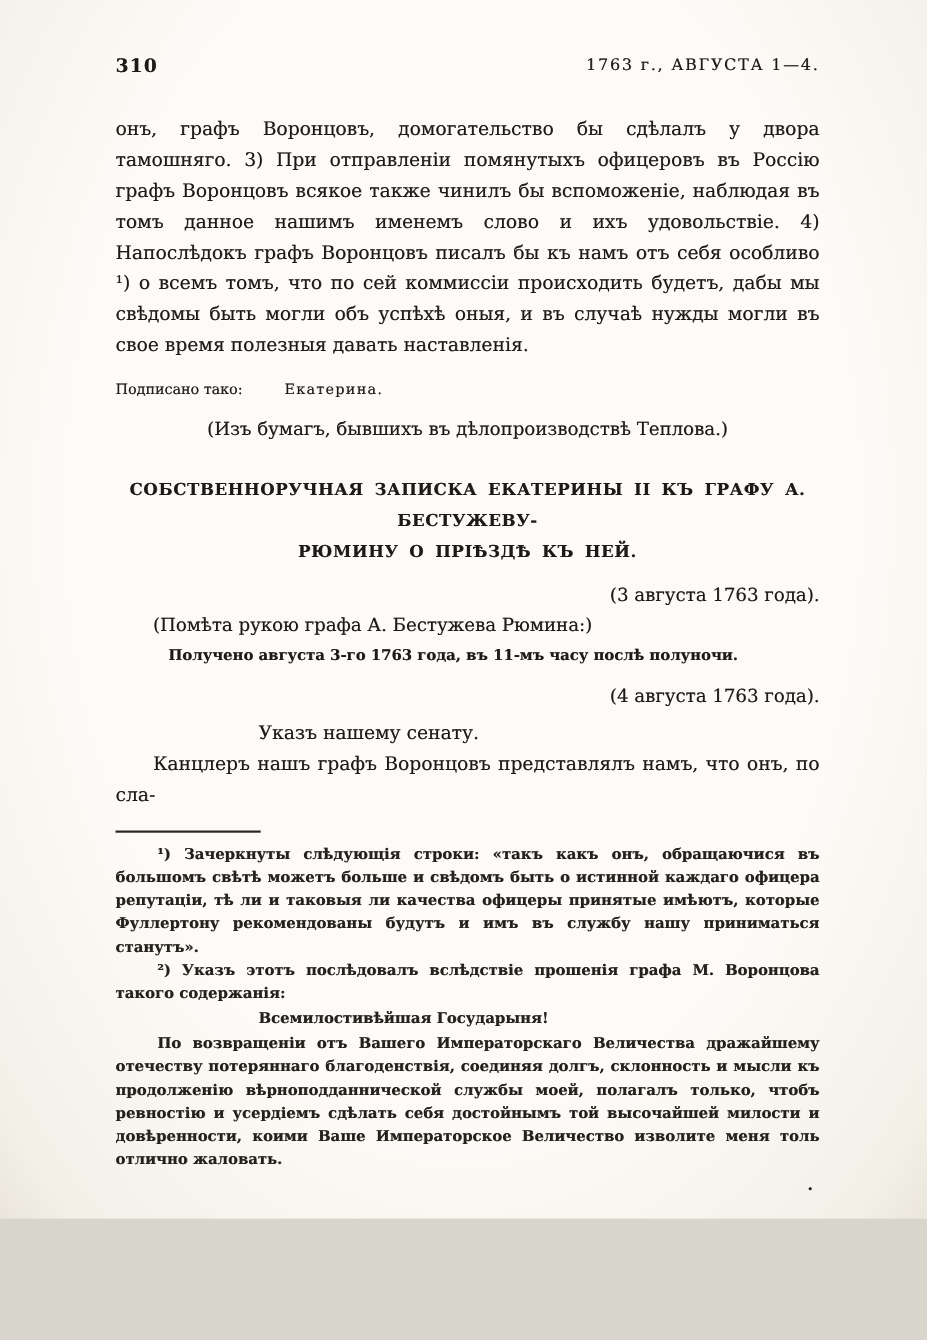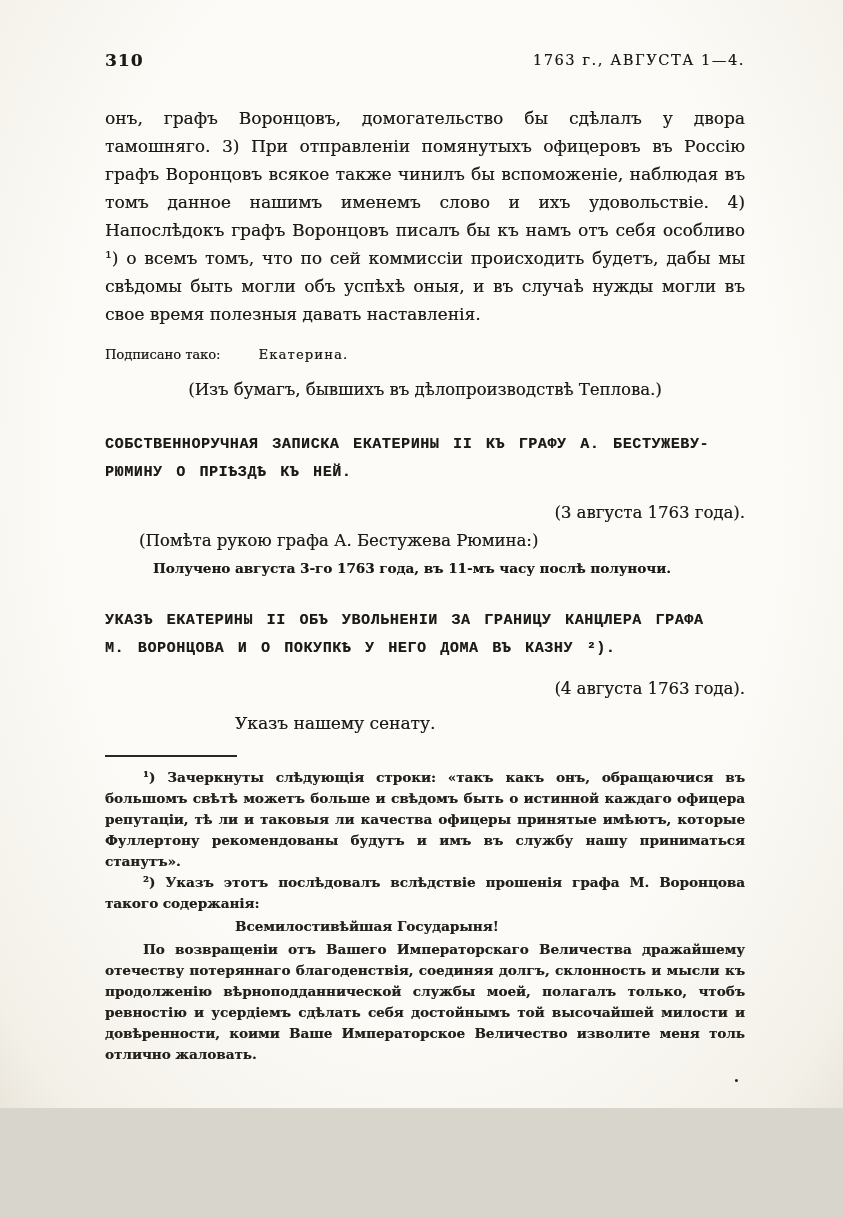--- a/index.html
+++ b/index.html
@@ -61,24 +61,23 @@
     margin: 8px 0 0 0;
     font-size: 16.5px;
     line-height: 26px;
     text-align: center;
   }
   .doc-heading {
     margin: 28px 0 0 0;
     font-size: 15px;
     font-weight: bold;
     line-height: 28px;
-    text-align: left;
+    text-align: center;
     letter-spacing: 0.6px;
     word-spacing: 4px;
-    font-family: Liberation Mono, monospace;
   }
   .doc-heading .hline { display: block; }
   .doc-date {
     margin: 12px 0 0 0;
     font-size: 16.5px;
     line-height: 28px;
     text-align: right;
   }
   .after-date { margin-top: 12px; }
   .note-line {
@@ -151,29 +150,26 @@
       <span class="hline">РЮМИНУ О ПРІѢЗДѢ КЪ НЕЙ.</span>
     </h2>
 
     <p class="doc-date">(3 августа 1763 года).</p>
 
 
     <p class="note-line">(Помѣта рукою графа А. Бестужева Рюмина:)</p>
 
     <p class="small-date">Получено августа 3-го 1763 года, въ 11-мъ часу послѣ полуночи.</p>
 
-    <h2 class="doc-heading">
-      <span class="hline">УКАЗЪ ЕКАТЕРИНЫ II ОБЪ УВОЛЬНЕНІИ ЗА ГРАНИЦУ КАНЦЛЕРА ГРАФА</span>
-      <span class="hline">М. ВОРОНЦОВА И О ПОКУПКѢ У НЕГО ДОМА ВЪ КАЗНУ ²).</span>
-    </h2>
 
     <p class="doc-date">(4 августа 1763 года).</p>
 
     <p class="address-line">Указъ нашему сенату.</p>
 
+    <p class="body-par">Канцлеръ нашъ графъ Воронцовъ представлялъ намъ, что онъ, по сла-</p>
 
     <div class="footnote-sep"></div>
 
     <section class="footnotes">
       <p class="fn">¹) Зачеркнуты слѣдующія строки: «такъ какъ онъ, обращаючися въ большомъ свѣтѣ можетъ больше и свѣдомъ быть о истинной каждаго офицера репутаціи, тѣ ли и таковыя ли качества офицеры принятые имѣютъ, которые Фуллертону рекомендованы будутъ и имъ въ службу нашу приниматься станутъ».</p>
       <p class="fn">²) Указъ этотъ послѣдовалъ вслѣдствіе прошенія графа М. Воронцова такого содержанія:</p>
       <p class="fn-salutation">Всемилостивѣйшая Государыня!</p>
       <p class="fn">По возвращеніи отъ Вашего Императорскаго Величества дражайшему отечеству потеряннаго благоденствія, соединяя долгъ, склонность и мысли къ продолженію вѣрноподданнической службы моей, полагалъ только, чтобъ ревностію и усердіемъ сдѣлать себя достойнымъ той высочайшей милости и довѣренности, коими Ваше Императорское Величество изволите меня толь отлично жаловать.</p>
 
     </section>

